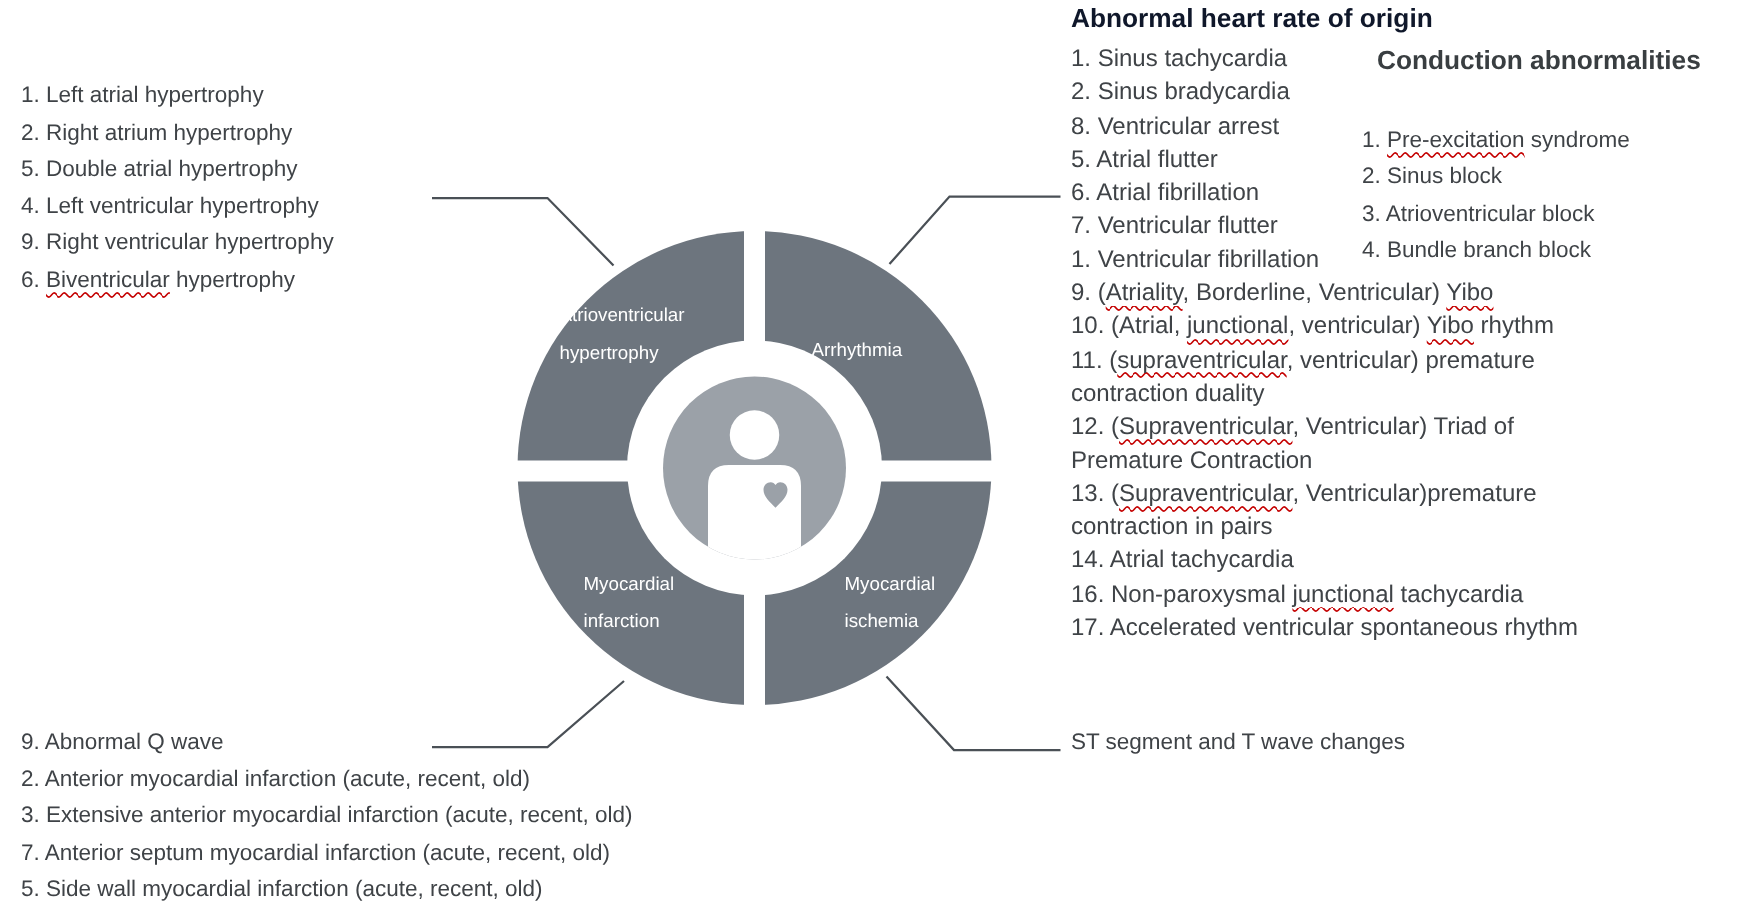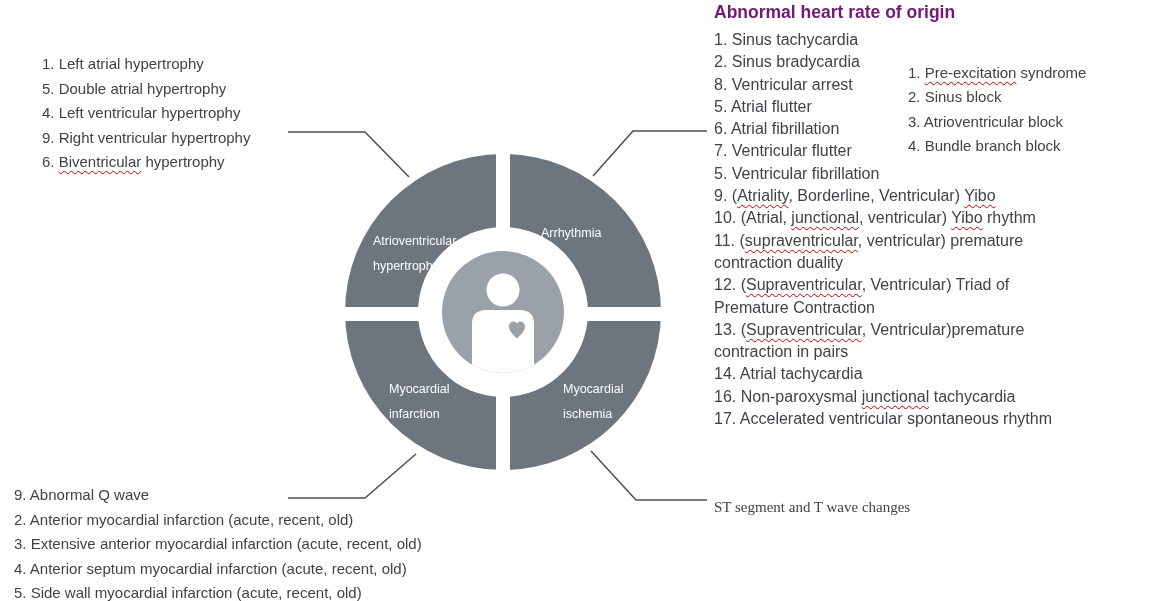--- a/index.html
+++ b/index.html
@@ -3,29 +3,29 @@
 <meta charset="utf-8">
 <style>
   html,body{margin:0;padding:0;background:#fff;}
   .canvas{
     position:relative;width:1168px;height:601px;background:#ffffff;overflow:hidden;
     font-family:"Liberation Sans",sans-serif;color:#3f4347;
   }
   svg{position:absolute;left:0;top:0;}
   .list{position:absolute;}
   .list .li{white-space:normal;}
-  .tl{left:14px;top:52px;font-size:15px;line-height:24.6px;width:340px;margin-left:28px;}
+  .tl{left:14px;top:52px;font-size:15px;line-height:24.6px;width:340px;}
   .bl{left:14px;top:483px;font-size:15px;line-height:24.6px;width:560px;}
   .rl{left:714px;top:29px;font-size:16px;line-height:22.3px;width:362px;}
-  .head{position:absolute;margin:0;font-weight:bold;color:#701a75;white-space:nowrap;}
+  .head{position:absolute;margin:0;font-weight:bold;color:#0f172a;white-space:nowrap;}
   .h1{left:714px;top:2px;font-size:17.5px;}
   .cond{position:absolute;left:908px;top:30px;}
   .cond .head2{margin:0 0 7px 10px;font-weight:bold;color:#393e41;font-size:17.5px;white-space:nowrap;}
   .cond .items{font-size:15px;line-height:24.3px;margin-top:31px;}
-  .st{position:absolute;left:714px;top:499px;font-size:15px;font-family:Liberation Serif, serif;}
+  .st{position:absolute;left:714px;top:486px;font-size:15px;}
   .q-label{position:absolute;color:#ffffff;font-size:12.5px;line-height:25px;}
   .sq{
     text-decoration-line:underline;
     text-decoration-style:wavy;
     text-decoration-color:#c40000;
     text-decoration-thickness:1px;
     text-underline-offset:3px;
     text-decoration-skip-ink:none;
   }
 </style>
@@ -55,65 +55,67 @@
       <g clip-path="url(#centerClip)">
         <circle cx="503" cy="290" r="16.5" fill="#ffffff"></circle>
         <path d="M472 380 L472 324 Q472 310 486 310 L520 310 Q534 310 534 324 L534 380 Z" fill="#ffffff"></path>
         <path d="M517 338.5 C513 334.5 509 331 509 326.5 C509 323.5 511.2 321.5 513.8 321.5
                  C515.2 321.5 516.3 322.3 517 323.4 C517.7 322.3 518.8 321.5 520.2 321.5
                  C522.8 321.5 525 323.5 525 326.5 C525 331 521 334.5 517 338.5 Z" fill="#9ba1a8"></path>
       </g>
     </g>
   </svg>
 
-  <div class="q-label" style="left:373px;top:229px">Atrioventricular<br>hypertrophy</div>
+  <div class="q-label" style="left:373px;top:198px">Atrioventricular<br>hypertrophy</div>
   <div class="q-label" style="left:541px;top:221px">Arrhythmia</div>
   <div class="q-label" style="left:389px;top:377px">Myocardial<br>infarction</div>
   <div class="q-label" style="left:563px;top:377px">Myocardial<br>ischemia</div>
 
   <div class="list tl">
       <div class="li">1. Left atrial hypertrophy</div>
+      <div class="li">2. Right atrium hypertrophy</div>
       <div class="li">5. Double atrial hypertrophy</div>
       <div class="li">4. Left ventricular hypertrophy</div>
       <div class="li">9. Right ventricular hypertrophy</div>
       <div class="li">6. <span class="sq">Biventricular</span> hypertrophy</div>
     </div>
 
   <h1 class="head h1">Abnormal heart rate of origin</h1>
 
   <div class="list rl">
       <div class="li">1. Sinus tachycardia</div>
       <div class="li">2. Sinus bradycardia</div>
       <div class="li">8. Ventricular arrest</div>
       <div class="li">5. Atrial flutter</div>
       <div class="li">6. Atrial fibrillation</div>
       <div class="li">7. Ventricular flutter</div>
-      <div class="li">5. Ventricular fibrillation</div>
+      <div class="li">1. Ventricular fibrillation</div>
       <div class="li">9. (<span class="sq">Atriality</span>, Borderline, Ventricular) <span class="sq">Yibo</span></div>
       <div class="li">10. (Atrial, <span class="sq">junctional</span>, ventricular) <span class="sq">Yibo</span> rhythm</div>
       <div class="li">11. (<span class="sq">supraventricular</span>, ventricular) premature contraction duality</div>
       <div class="li">12. (<span class="sq">Supraventricular</span>, Ventricular) Triad of Premature Contraction</div>
       <div class="li">13. (<span class="sq">Supraventricular</span>, Ventricular)premature contraction in pairs</div>
       <div class="li">14. Atrial tachycardia</div>
       <div class="li">16. Non-paroxysmal <span class="sq">junctional</span> tachycardia</div>
       <div class="li">17. Accelerated ventricular spontaneous rhythm</div>
     </div>
 
   <div class="cond">
+    <h2 class="head2">Conduction abnormalities</h2>
     <div class="items">
         <div class="li">1. <span class="sq">Pre-excitation</span> syndrome</div>
         <div class="li">2. Sinus block</div>
         <div class="li">3. Atrioventricular block</div>
         <div class="li">4. Bundle branch block</div>
       </div>
   </div>
 
   <div class="st">ST segment and T wave changes</div>
 
   <div class="list bl">
       <div class="li">9. Abnormal Q wave</div>
       <div class="li">2. Anterior myocardial infarction (acute, recent, old)</div>
       <div class="li">3. Extensive anterior myocardial infarction (acute, recent, old)</div>
-      <div class="li">4. Anterior septum myocardial infarction (acute, recent, old)</div>
+      <div class="li">7. Anterior septum myocardial infarction (acute, recent, old)</div>
       <div class="li">5. Side wall myocardial infarction (acute, recent, old)</div>
     </div>
 
 </div>
 
 </body></html>

